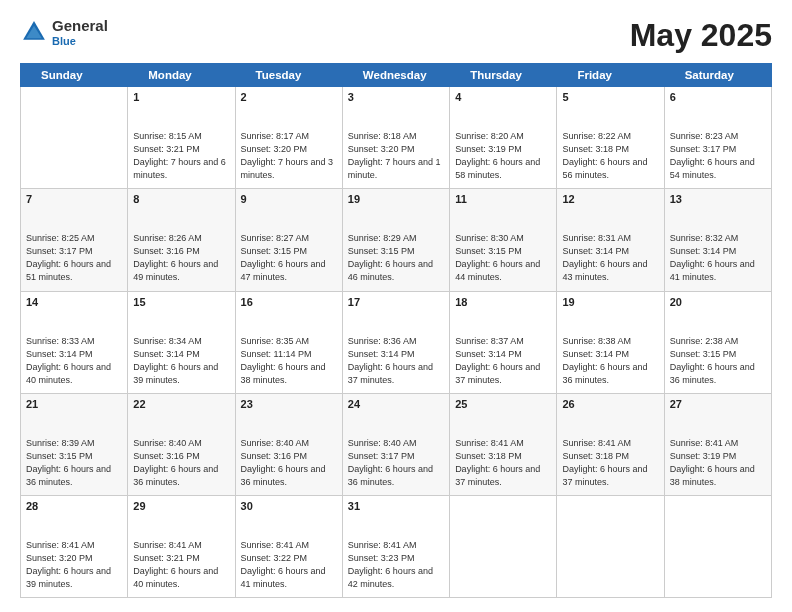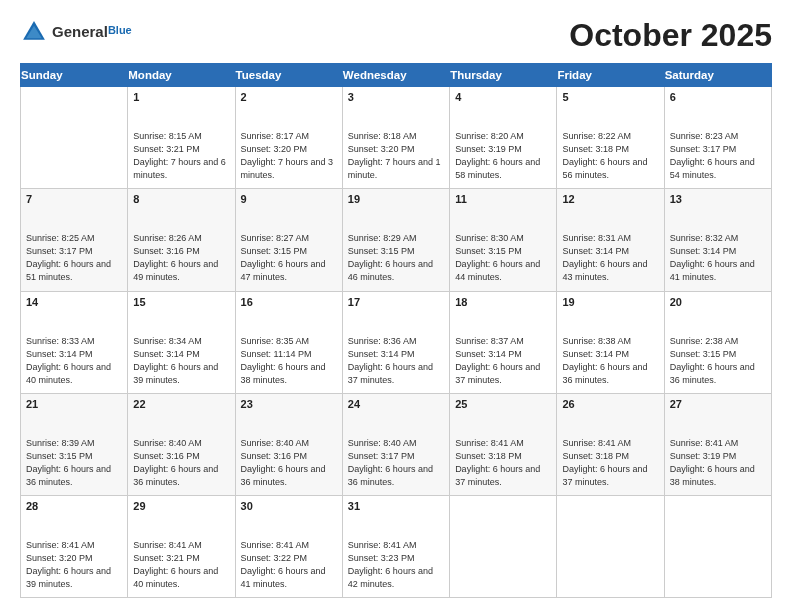--- a/index.html
+++ b/index.html
@@ -23,21 +23,21 @@
       align-items: flex-start;
       margin-bottom: 10px;
     }
     .logo {
       display: flex;
       align-items: center;
       gap: 4px;
     }
     .logo-text {
       display: flex;
-      flex-direction: row;
+      flex-direction: column;
       line-height: 1.1;
     }
     .logo-general {
       font-size: 15px;
       font-weight: bold;
       color: #333;
     }
     .logo-blue {
       font-size: 11px;
       font-weight: bold;
@@ -65,21 +65,21 @@
       border: 1px solid #ccc;
       border-collapse: collapse;
       width: 100%;
       table-layout: fixed;
     }
     .calendar th {
       background-color: #2a6db5;
       color: #fff;
       font-size: 11.5px;
       font-weight: bold;
-      padding: 5px 0;
+      padding: 5px 20px;
       text-align: left;
       border: 1px solid #2a6db5;
     }
     .calendar td {
       border: 1px solid #ccc;
       vertical-align: top;
       padding: 4px 5px;
       font-size: 9.5px;
       color: #333;
       height: 88px;
@@ -114,21 +114,21 @@
       <svg class="logo-icon" viewBox="0 0 36 36">
         <polygon points="18,4 32,28 4,28" fill="#1a6ab1"></polygon>
         <polygon points="18,10 28,26 8,26" fill="#60aadd" opacity="0.5"></polygon>
       </svg>
       <div class="logo-text">
         <span class="logo-general">General</span>
         <span class="logo-blue">Blue</span>
       </div>
     </div>
     <div class="title-block">
-      <div class="month-title">October 2025</div>
+      <div class="month-title">May 2025</div>
     </div>
   </div>
 
   <table class="calendar">
     <thead>
       <tr>
         <th>Sunday</th>
         <th>Monday</th>
         <th>Tuesday</th>
         <th>Wednesday</th>

